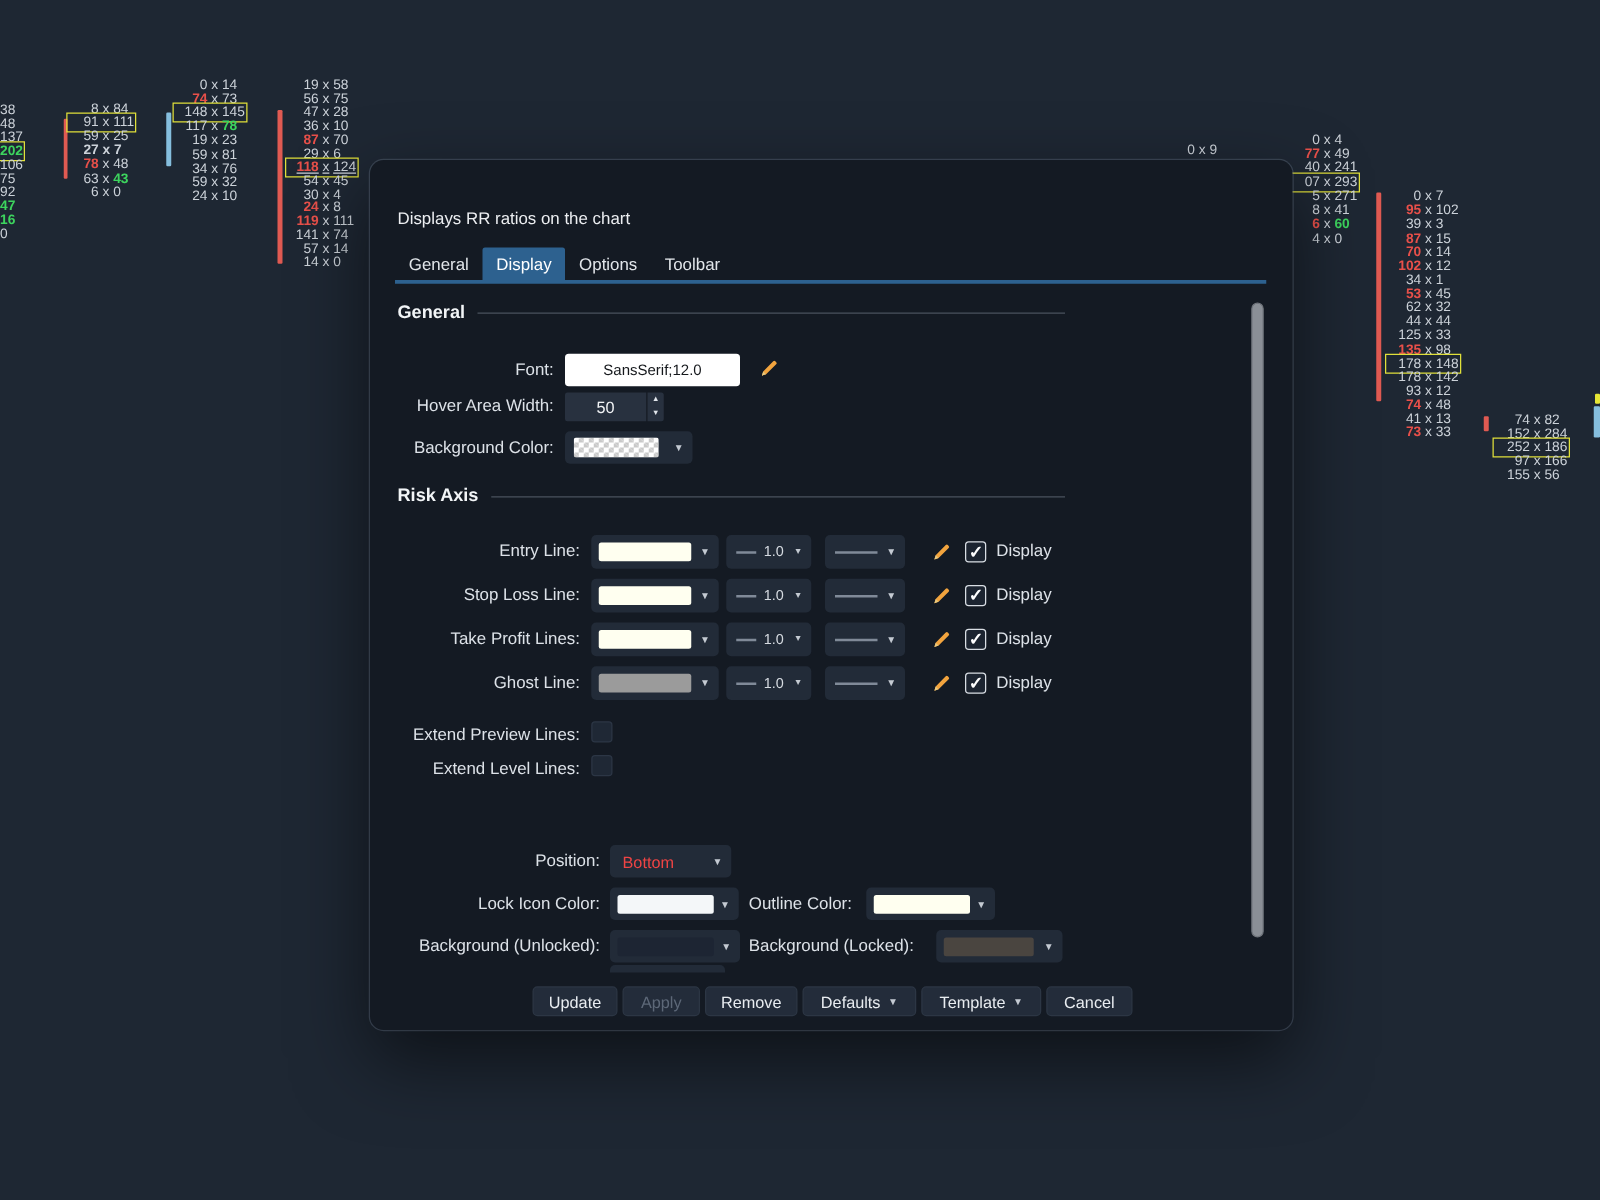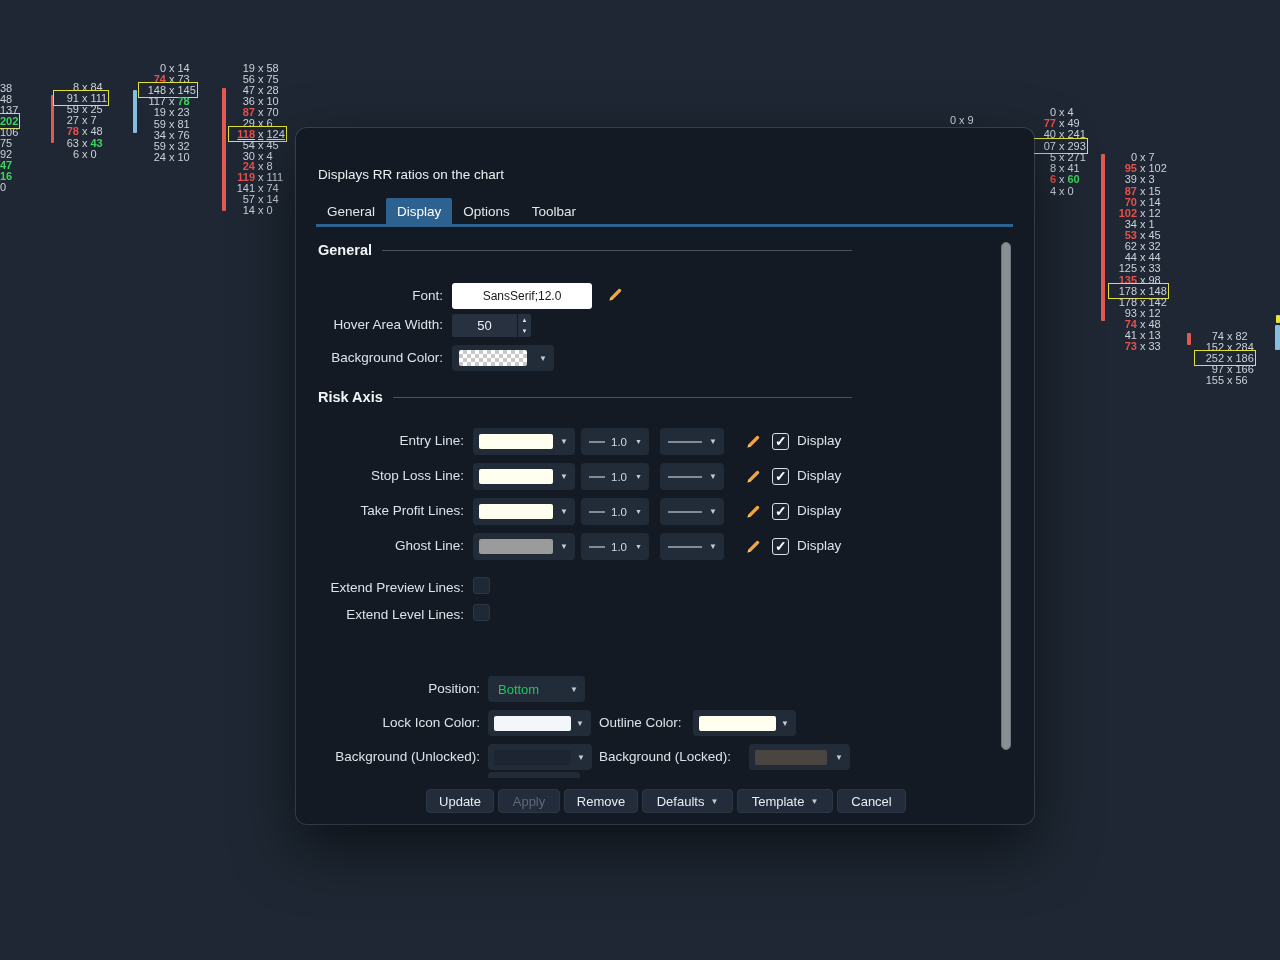--- a/index.html
+++ b/index.html
@@ -53,21 +53,21 @@
   .num-field{position:absolute;left:156px;top:186px;width:65px;height:23px;background:#28313f;
              border-radius:2px 0 0 2px;display:flex;align-items:center;justify-content:center;
              font-size:13px;color:#f0f2f4}
   .spinner{position:absolute;left:222px;top:186px;width:13px;height:23px;background:#28313f;
            border-radius:0 2px 2px 0;display:flex;flex-direction:column}
   .spinner div{flex:1;font-size:6px;color:#e3e7ec;display:flex;align-items:center;justify-content:center;cursor:default}
 
   .dd{position:absolute;height:26px;background:#222b38;border-radius:4px;display:flex;align-items:center}
   .dd .arrow{color:#c4cad2;font-size:8px;margin-left:auto;padding-right:7px}
   .dd .arrow.sm{font-size:7px}
-  .dd-text{font-size:13px;color:#22c55e;margin-left:10px}
+  .dd-text{font-size:13px;color:#ef4444;margin-left:10px}
   .ddv{font-size:11.5px;color:#d5dae0;margin-left:6px}
   .swatch{height:15px;border-radius:2px;margin-left:6px}
   .linesample{display:inline-block;height:0;border-top:2px solid #808a98;margin-left:8px}
   .checker{width:68px;height:16px;margin-left:7px;border-radius:2px;background-color:#fff;
     background-image:linear-gradient(45deg,#c9c9c9 25%,transparent 25%,transparent 75%,#c9c9c9 75%),
                      linear-gradient(45deg,#c9c9c9 25%,transparent 25%,transparent 75%,#c9c9c9 75%);
     background-size:8px 8px;background-position:0 0,4px 4px}
 
   .cb{position:absolute;width:17px;height:17px;border-radius:3px;background:#1f2835;
       border:1px solid #2c3645;box-sizing:border-box}
@@ -160,21 +160,21 @@
           <span class="fp-r">111</span>
         </span>
       </div>
       <div class="fp-row" style="height: 11.1px;">
         <span class="fp-cell">
           <span class="fp-l" style="width:24px">59</span>
           <span class="fp-x">x</span>
           <span class="fp-r">25</span>
         </span>
       </div>
-      <div class="fp-row" style="height: 11.1px;">
+      <div class="fp-row" style="height: 11.1px; font-weight: bold;">
         <span class="fp-cell">
           <span class="fp-l" style="width:24px">27</span>
           <span class="fp-x">x</span>
           <span class="fp-r">7</span>
         </span>
       </div>
       <div class="fp-row" style="height: 11.1px;">
         <span class="fp-cell">
           <span class="fp-l hl-red" style="width:24px">78</span>
           <span class="fp-x">x</span>

